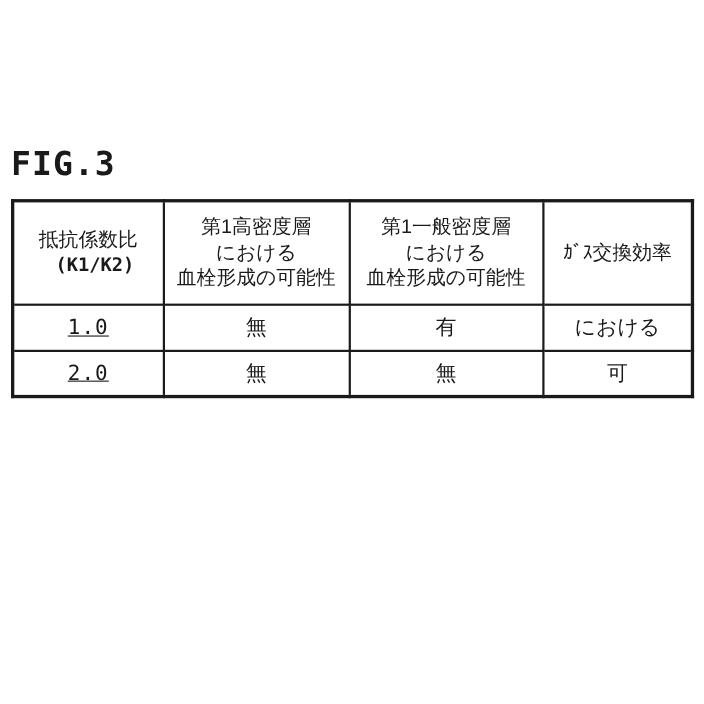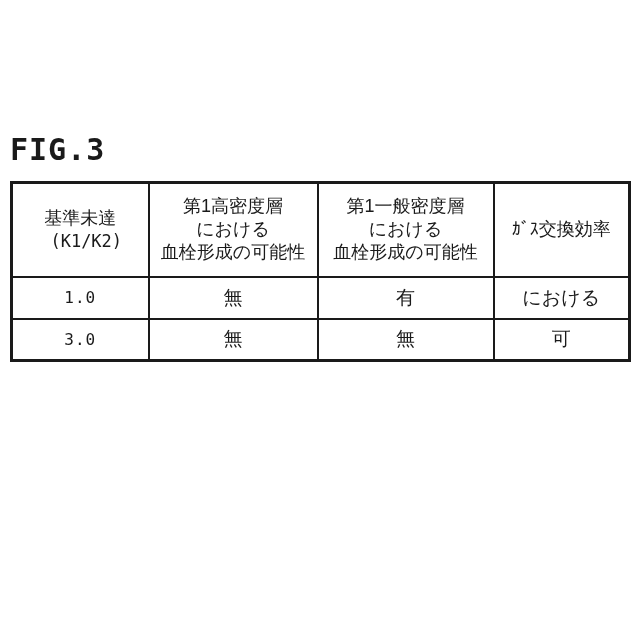--- a/index.html
+++ b/index.html
@@ -30,42 +30,42 @@
     padding:0;
     color:var(--ink,#1a1a1a);
   }
   thead th {
     height:94px;
     font-size:18px; font-weight:500; line-height:1.3;
     border-bottom:3px solid var(--ink,#1a1a1a);
   }
   thead th .hline { display:block; }
   tbody td { height:42px; font-size:19px; font-weight:500; }
-  .mono { font-family:"DejaVu Sans Mono", monospace; font-weight:normal;padding-left:12px; }
-  td.num { font-family:"DejaVu Sans Mono", monospace; font-size:16px; letter-spacing:1px; font-weight:normal; }
+  .mono { font-family:"DejaVu Sans Mono", monospace; font-weight:bold;padding-left:12px; }
+  td.num { font-family:"DejaVu Sans Mono", monospace; font-size:19px; letter-spacing:1px; font-weight:normal;text-decoration:underline; }
   thead th .sub { font-size:17px; }
 </style>
 </head>
 <body>
 
 <div class="page">
 
   <div class="fig-label">FIG.3</div>
 
   <table class="results">
     <colgroup>
       <col style="width:137px">
       <col style="width:169px">
       <col style="width:176px">
       <col style="width:136px">
     </colgroup>
     <thead>
       <tr>
         <th>
-          <span class="hline">基準未達</span>
+          <span class="hline">抵抗係数比</span>
           <span class="hline mono sub">(K1/K2)</span>
         </th>
         <th>
           <span class="hline">第1高密度層</span>
           <span class="hline">における</span>
           <span class="hline">血栓形成の可能性</span>
         </th>
         <th>
           <span class="hline">第1一般密度層</span>
           <span class="hline">における</span>
@@ -77,21 +77,21 @@
       </tr>
     </thead>
     <tbody>
       <tr>
         <td class="num">1.0</td>
         <td>無</td>
         <td>有</td>
         <td>における</td>
       </tr>
       <tr>
-        <td class="num">3.0</td>
+        <td class="num">2.0</td>
         <td>無</td>
         <td>無</td>
         <td>可</td>
       </tr>
     </tbody>
   </table>
 
 </div>
 
 </body></html>

